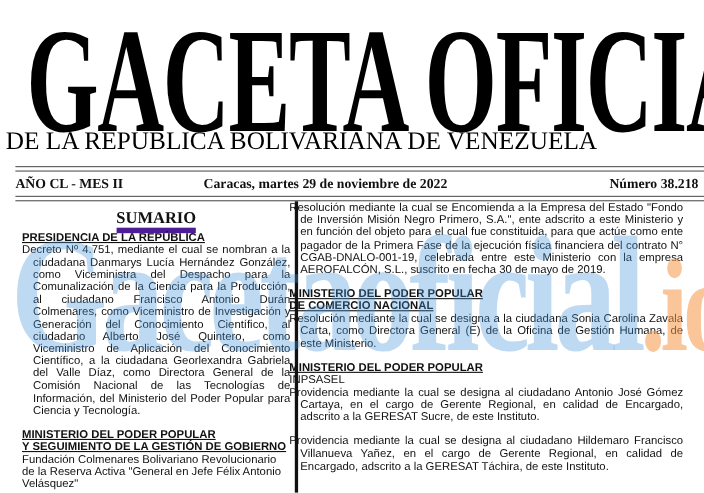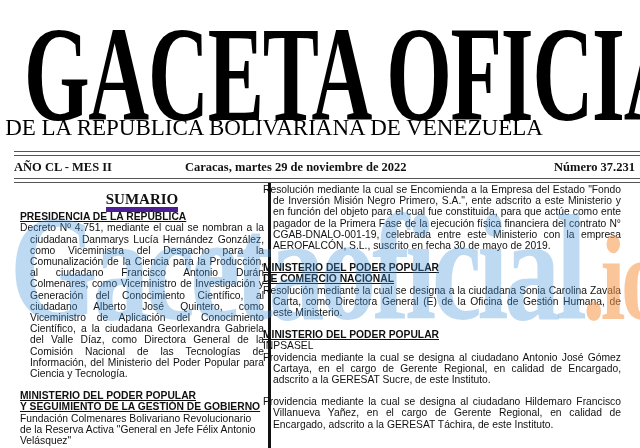--- a/index.html
+++ b/index.html
@@ -46,21 +46,21 @@
 
 <div class="masthead">
   <div class="title">GACETA OFICIAL</div>
   <div class="subtitle">DE LA REPÚBLICA BOLIVARIANA DE VENEZUELA</div>
 </div>
 
 <div class="rule r1"></div>
 <div class="dateline">
   <span class="left">AÑO CL  - MES II</span>
   <span class="center">Caracas, martes 29 de noviembre de 2022</span>
-  <span class="right">Número 37.231</span>
+  <span class="right">Número 38.218</span>
 </div>
 <div class="rule r2"></div>
 
 <div class="divider"></div>
 
 <div class="col left">
   <div class="sumario"><span>SUMARIO</span></div>
   <div class="sec-head">PRESIDENCIA DE LA REPÚBLICA</div>
   <p class="entry">Decreto Nº 4.751, mediante el cual se nombran a la ciudadana Danmarys Lucía Hernández González, como Viceministra del Despacho para la Comunalización de la Ciencia  para la Producción, al ciudadano Francisco Antonio Durán Colmenares, como Viceministro de Investigación y Generación del Conocimiento Científico, al ciudadano Alberto José Quintero, como Viceministro de Aplicación del Conocimiento Científico, a la ciudadana Georlexandra Gabriela del Valle Díaz, como Directora General de la Comisión Nacional de las Tecnologías  de Información, del Ministerio del Poder Popular para Ciencia y Tecnología.</p>
   <div class="gap"></div>

